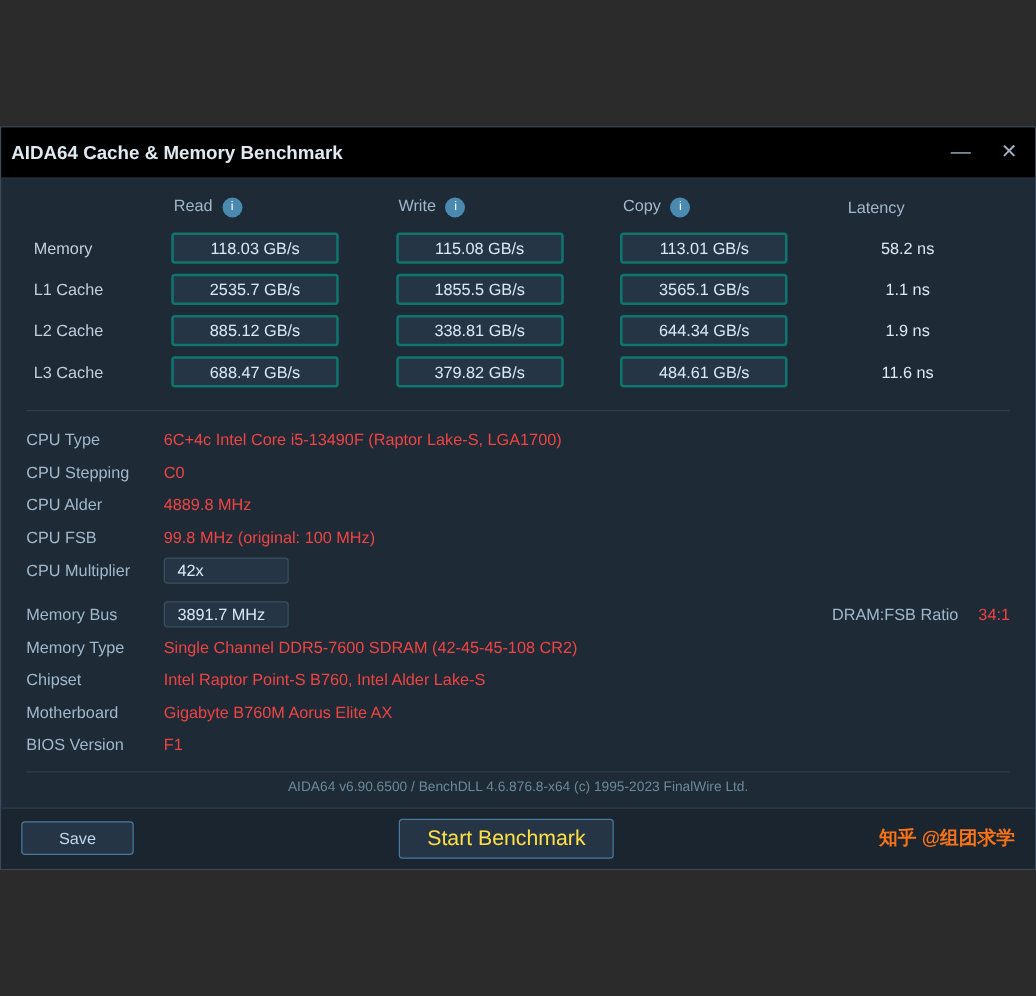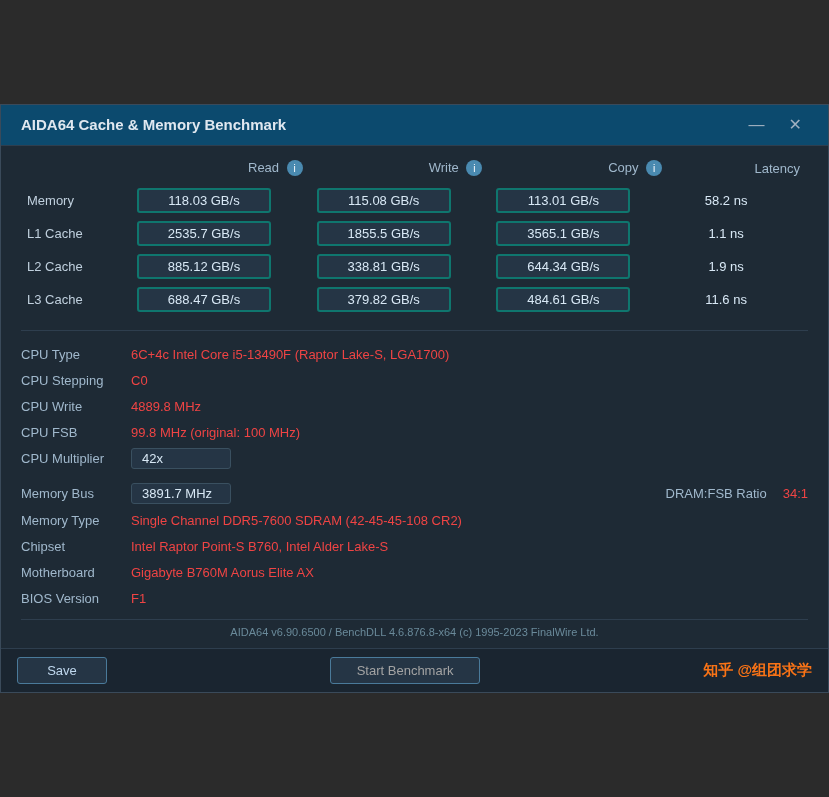--- a/index.html
+++ b/index.html
@@ -14,22 +14,22 @@
     }
     .window {
       width: 829px;
       background: #1e2a35;
       border: 1px solid #3a4a5a;
       display: flex;
       flex-direction: column;
       color: #d0d8e0;
     }
     .title-bar {
-      background: #0c4a6e;
-      padding: 10px 20px;
+      background: #000000;
+      padding: 10px 8px;
       display: flex;
       justify-content: space-between;
       align-items: center;
       border-bottom: 1px solid #2e3e4e;
     }
     .title-bar-title {
       font-size: 15px;
       font-weight: bold;
       color: #e0e8f0;
     }
@@ -50,21 +50,21 @@
       padding: 10px 20px 6px 20px;
       flex: 1;
     }
     
     .bench-table {
       width: 100%;
       border-collapse: collapse;
       margin-bottom: 14px;
     }
     .bench-table th {
-      text-align: right;
+      text-align: left;
       color: #a0b8cc;
       font-weight: normal;
       padding: 4px 8px 8px 8px;
       font-size: 13px;
     }
     .bench-table td {
       padding: 4px 6px;
       text-align: left;
       vertical-align: middle;
     }
@@ -169,23 +169,23 @@
       color: #c0d8ee;
       padding: 5px 22px;
       font-size: 13px;
       cursor: pointer;
       min-width: 90px;
     }
     .btn-benchmark {
       background: #253545;
       border: 1px solid #4a7a9a;
       border-radius: 3px;
-      color: #a3a3a3;
+      color: #fde047;
       padding: 5px 22px;
-      font-size: 13px;
+      font-size: 17px;
       cursor: pointer;
       min-width: 150px;
     }
     .watermark {
       margin-left: auto;
       color: #f97316;
       font-size: 15px;
       font-weight: bold;
     }
     .spacer { flex: 1; }
@@ -297,21 +297,21 @@
         <span class="info-label">CPU Type</span>
         <span class="info-value">6C+4c Intel Core i5-13490F  (Raptor Lake-S, LGA1700)</span>
       </div>
 
       <div class="info-row">
         <span class="info-label">CPU Stepping</span>
         <span class="info-value">C0</span>
       </div>
 
       <div class="info-row">
-        <span class="info-label">CPU Write</span>
+        <span class="info-label">CPU Alder</span>
         <span class="info-value">4889.8 MHz</span>
       </div>
 
       <div class="info-row">
         <span class="info-label">CPU FSB</span>
         <span class="info-value">99.8 MHz  (original: 100 MHz)</span>
       </div>
 
       <div class="info-row">
         <span class="info-label">CPU Multiplier</span>

